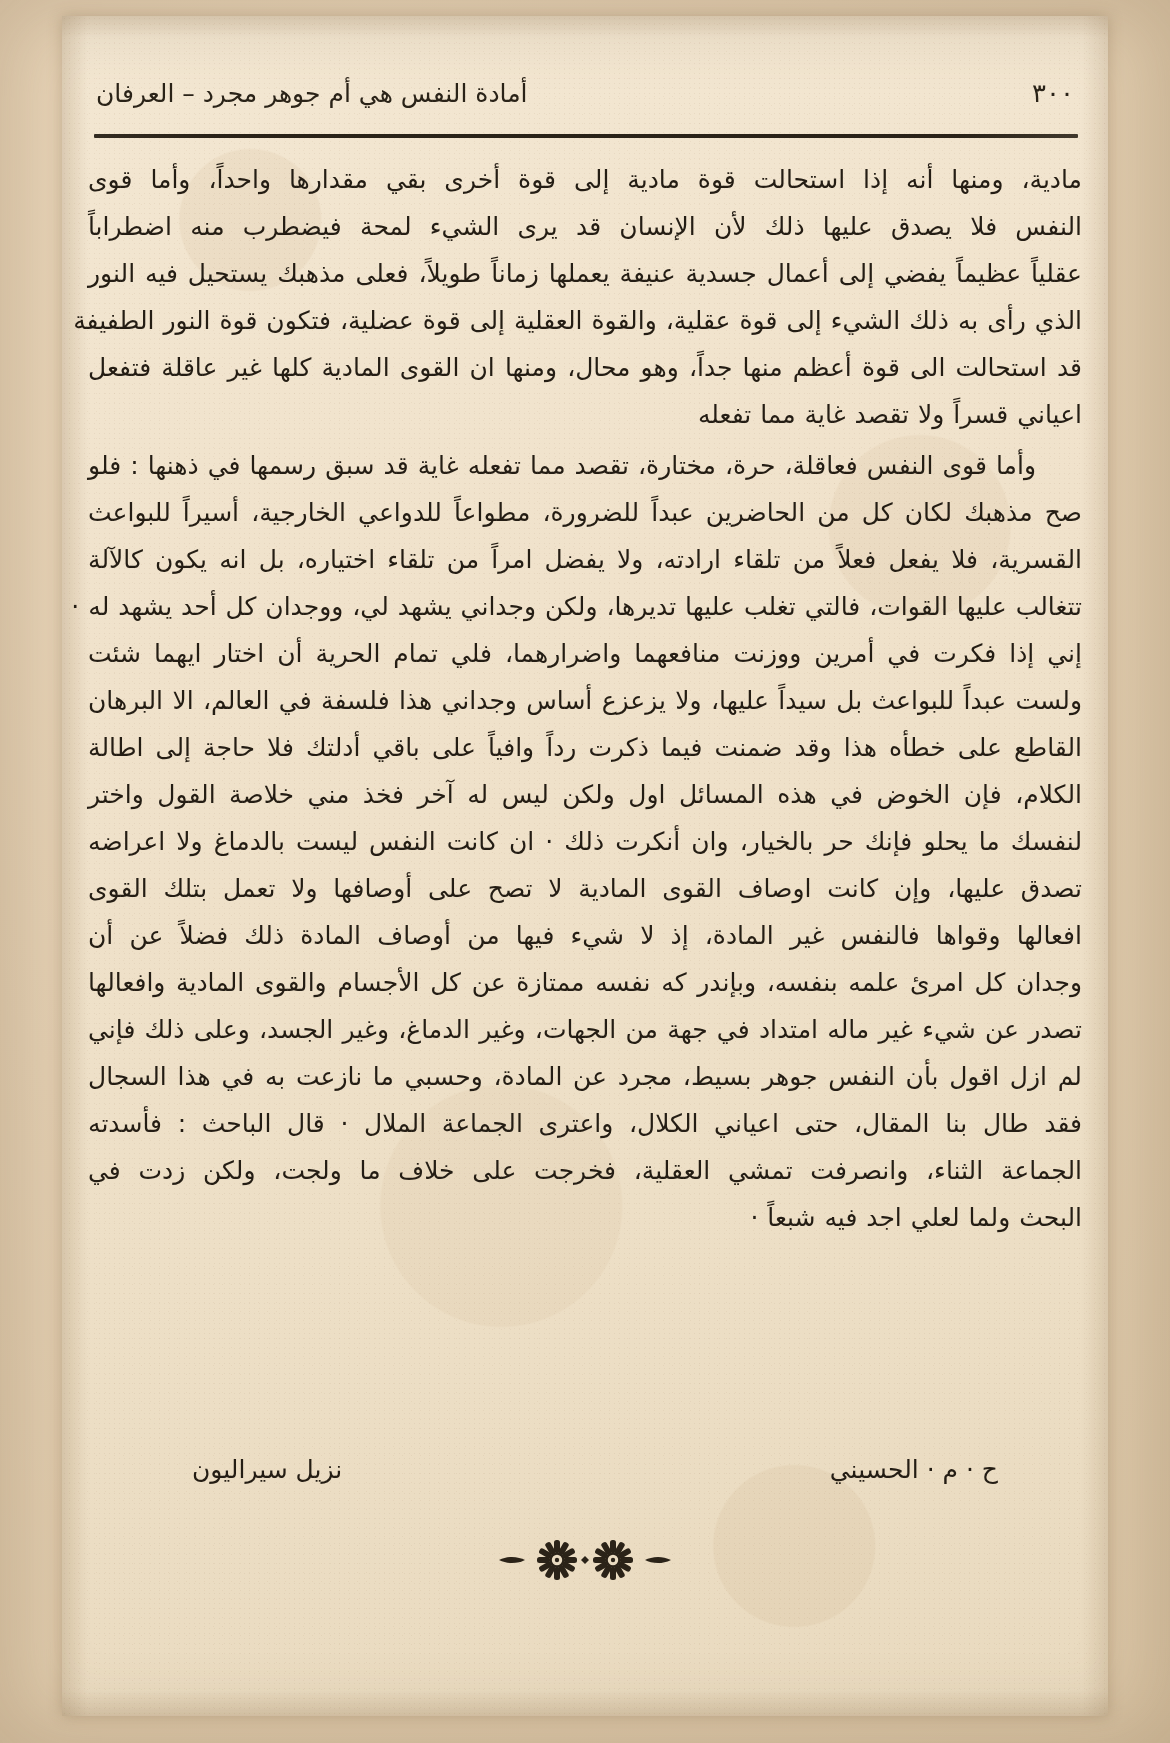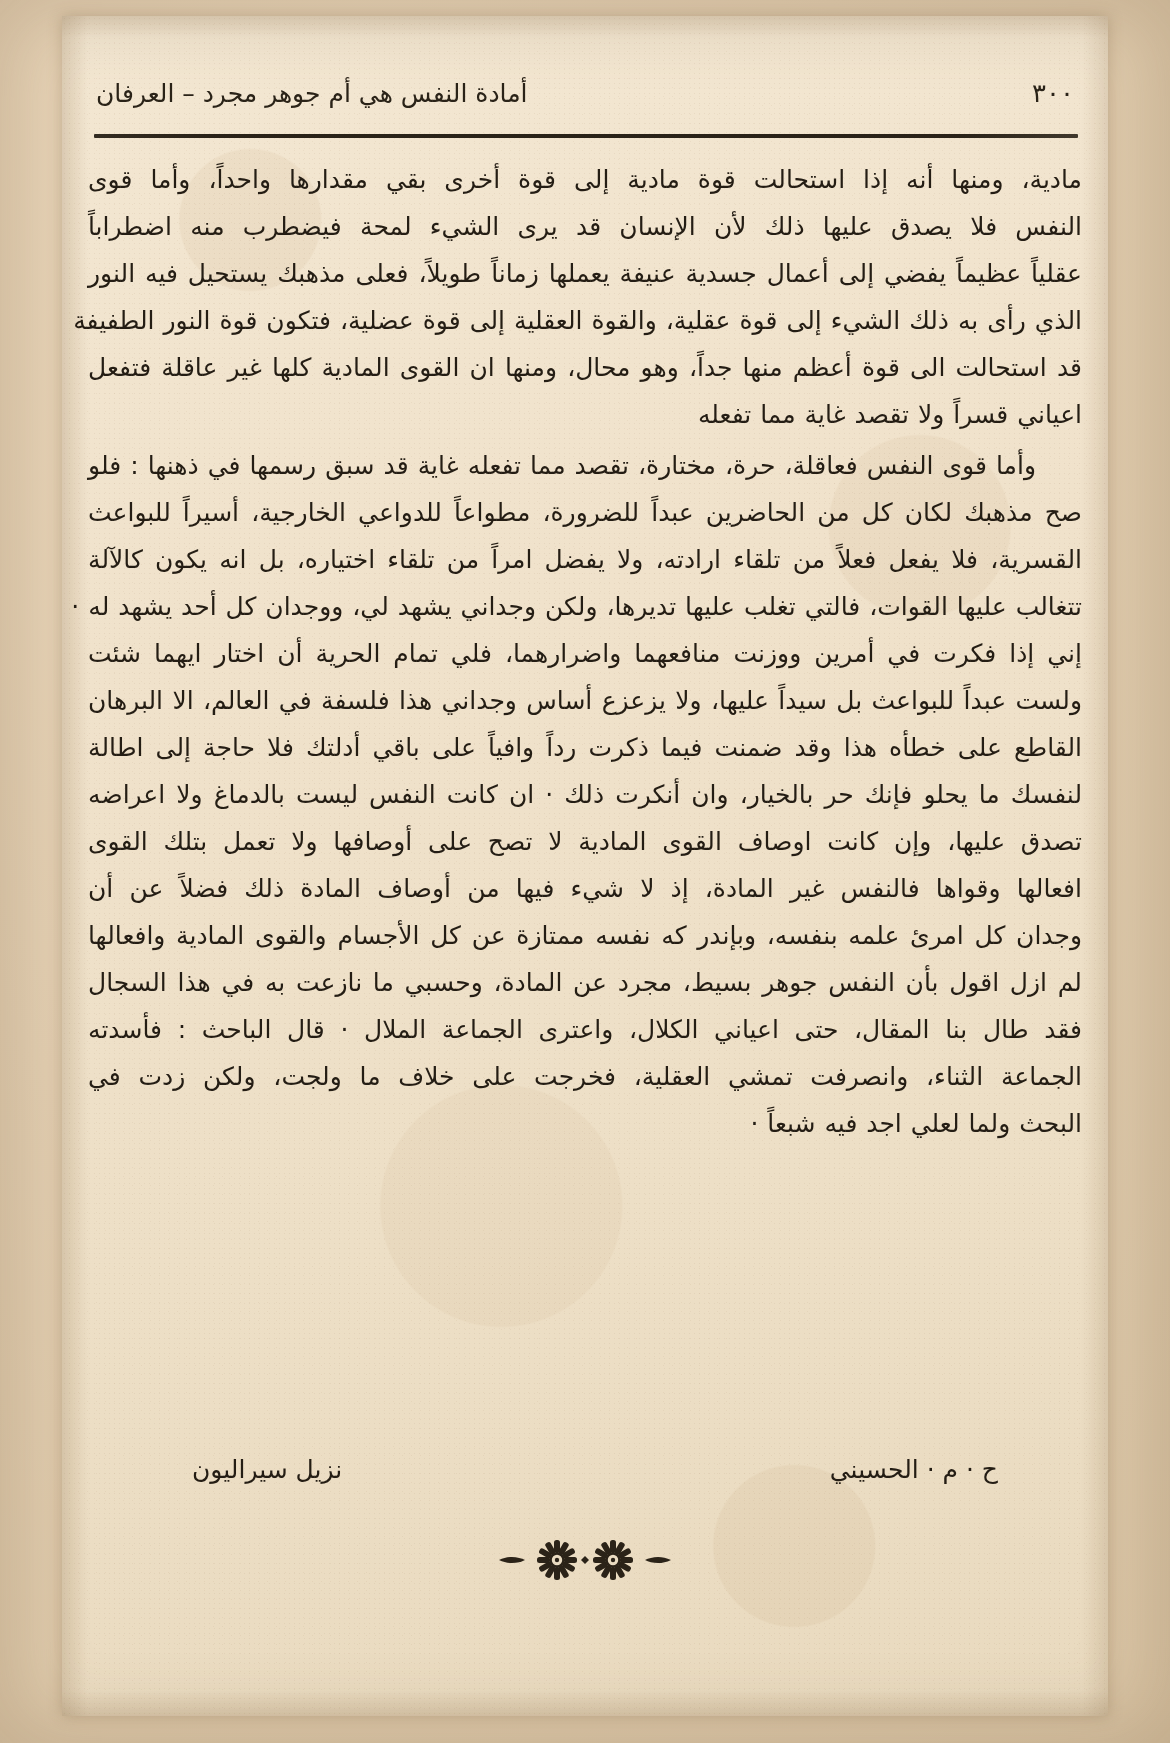--- a/index.html
+++ b/index.html
@@ -220,24 +220,26 @@
       </div>
 
       <div class="para">
         <span class="line indent">وأما قوى النفس فعاقلة، حرة، مختارة، تقصد مما تفعله غاية قد سبق رسمها في ذهنها : فلو</span>
         <span class="line">صح مذهبك لكان كل من الحاضرين عبداً للضرورة، مطواعاً للدواعي الخارجية، أسيراً للبواعث</span>
         <span class="line">القسرية، فلا يفعل فعلاً من تلقاء ارادته، ولا يفضل امراً من تلقاء اختياره، بل انه يكون كالآلة</span>
         <span class="line">تتغالب عليها القوات، فالتي تغلب عليها تديرها، ولكن وجداني يشهد لي، ووجدان كل أحد يشهد له ·</span>
         <span class="line">إني إذا فكرت في أمرين ووزنت منافعهما واضرارهما، فلي تمام الحرية أن اختار ايهما شئت</span>
         <span class="line">ولست عبداً للبواعث بل سيداً عليها، ولا يزعزع أساس وجداني هذا فلسفة في العالم، الا البرهان</span>
         <span class="line">القاطع على خطأه هذا وقد ضمنت فيما ذكرت رداً وافياً على باقي أدلتك فلا حاجة إلى اطالة</span>
+        <span class="line">الكلام، فإن الخوض في هذه المسائل اول ولكن ليس له آخر فخذ مني خلاصة القول واختر</span>
         <span class="line">لنفسك ما يحلو فإنك حر بالخيار، وان أنكرت ذلك · ان كانت النفس ليست بالدماغ ولا اعراضه</span>
         <span class="line">تصدق عليها، وإن كانت اوصاف القوى المادية لا تصح على أوصافها ولا تعمل بتلك القوى</span>
         <span class="line">افعالها وقواها فالنفس غير المادة، إذ لا شيء فيها من أوصاف المادة ذلك فضلاً عن أن</span>
         <span class="line">وجدان كل امرئ علمه بنفسه، وبإندر كه نفسه ممتازة عن كل الأجسام والقوى المادية وافعالها</span>
+        <span class="line">تصدر عن شيء غير ماله امتداد في جهة من الجهات، وغير الدماغ، وغير الجسد، وعلى ذلك فإني</span>
         <span class="line">لم ازل اقول بأن النفس جوهر بسيط، مجرد عن المادة، وحسبي ما نازعت به في هذا السجال</span>
         <span class="line">فقد طال بنا المقال، حتى اعياني الكلال، واعترى الجماعة الملال · قال الباحث : فأسدته</span>
         <span class="line">الجماعة الثناء، وانصرفت تمشي العقلية، فخرجت على خلاف ما ولجت، ولكن زدت في</span>
         <span class="line last">البحث ولما لعلي اجد فيه شبعاً ·</span>
       </div>
 
     </div>
 
     <div class="signature">
       <span class="sig-place">نزيل سيراليون</span>

